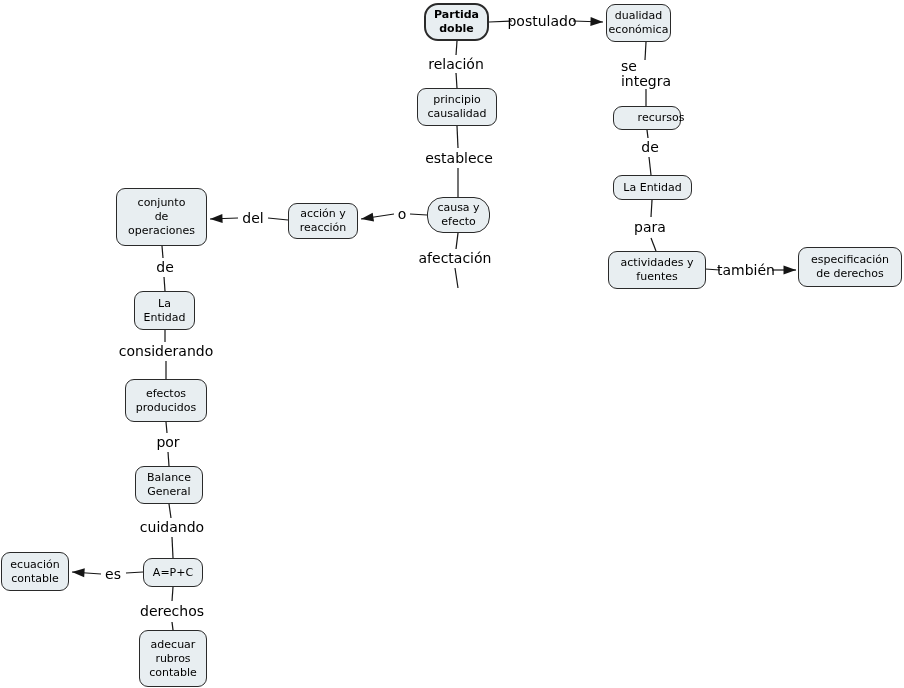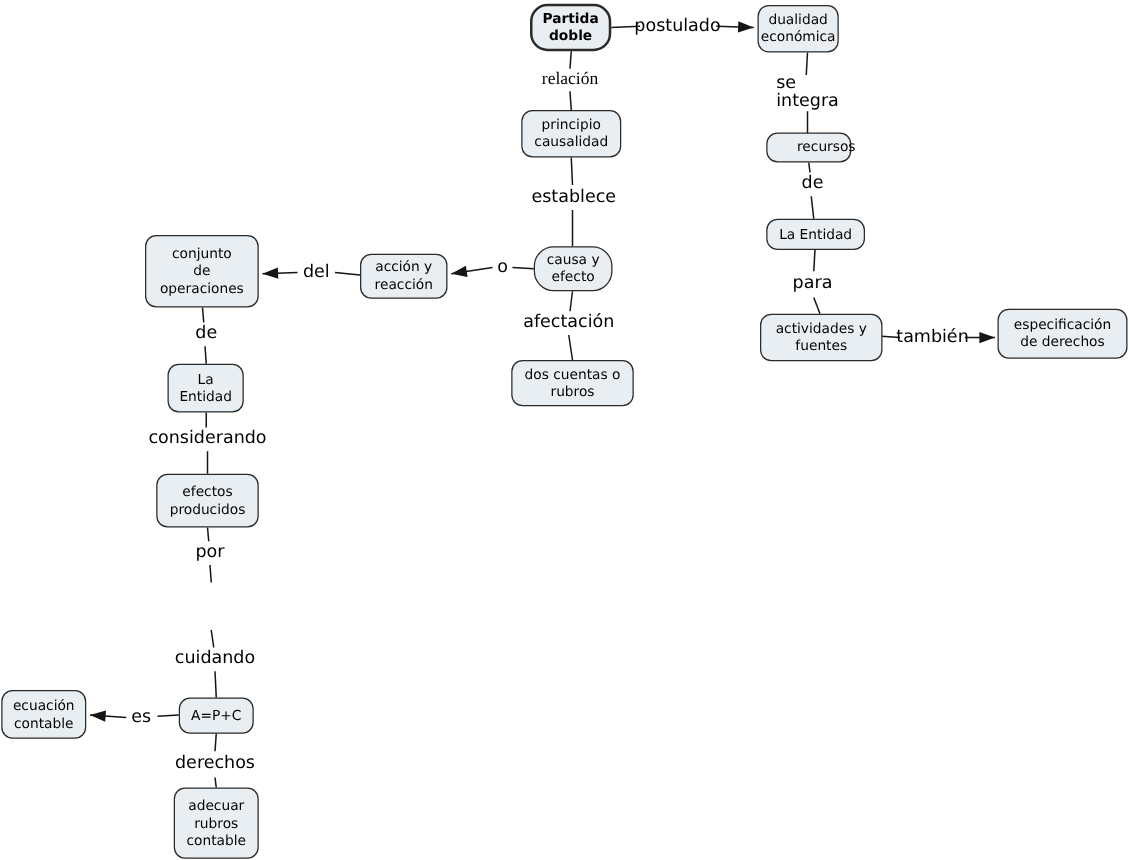--- a/index.html
+++ b/index.html
@@ -99,34 +99,34 @@
 de
 operaciones</div>
     <div class="node" style="left: 427px; top: 197px; width: 63px; height: 36px; border-radius: 16px;">causa y
 efecto</div>
     <div class="node" style="left: 288px; top: 203px; width: 70px; height: 36px;">acción y
 reacción</div>
     <div class="node" style="left: 798px; top: 247px; width: 104px; height: 40px;">especificación
 de derechos</div>
     <div class="node" style="left: 608px; top: 251px; width: 98px; height: 38px;">actividades y
 fuentes</div>
-    <div class="node" style="left: 409px; top: 288px; width: 98px; height: 37px;">dos cuentas o
-rubros</div>
     <div class="node" style="left: 134px; top: 291px; width: 61px; height: 39px;">La
 Entidad</div>
     <div class="node" style="left: 125px; top: 379px; width: 82px; height: 43px;">efectos
 producidos</div>
+    <div class="node" style="left: 135px; top: 466px; width: 68px; height: 38px;">Balance
+General</div>
     <div class="node" style="left: 1px; top: 552px; width: 68px; height: 39px;">ecuación
 contable</div>
     <div class="node" style="left: 143px; top: 558px; width: 60px; height: 29px;">A=P+C</div>
     <div class="node" style="left: 139px; top: 630px; width: 68px; height: 57px;">adecuar
 rubros
 contable</div>
     <div class="link-label" style="left: 542px; top: 21px;">postulado</div>
-    <div class="link-label" style="left: 456px; top: 64px; font-family: Liberation Serif, serif;">relación</div>
+    <div class="link-label" style="left: 456px; top: 64px;">relación</div>
     <div class="link-label" style="left: 646px; top: 74px;">se
 integra</div>
     <div class="link-label" style="left: 650px; top: 147px;">de</div>
     <div class="link-label" style="left: 459px; top: 158px;">establece</div>
     <div class="link-label" style="left: 402px; top: 214px;">o</div>
     <div class="link-label" style="left: 253px; top: 218px;">del</div>
     <div class="link-label" style="left: 650px; top: 227px;">para</div>
     <div class="link-label" style="left: 455px; top: 258px;">afectación</div>
     <div class="link-label" style="left: 746px; top: 270px;">también</div>
     <div class="link-label" style="left: 165px; top: 267px;">de</div>

